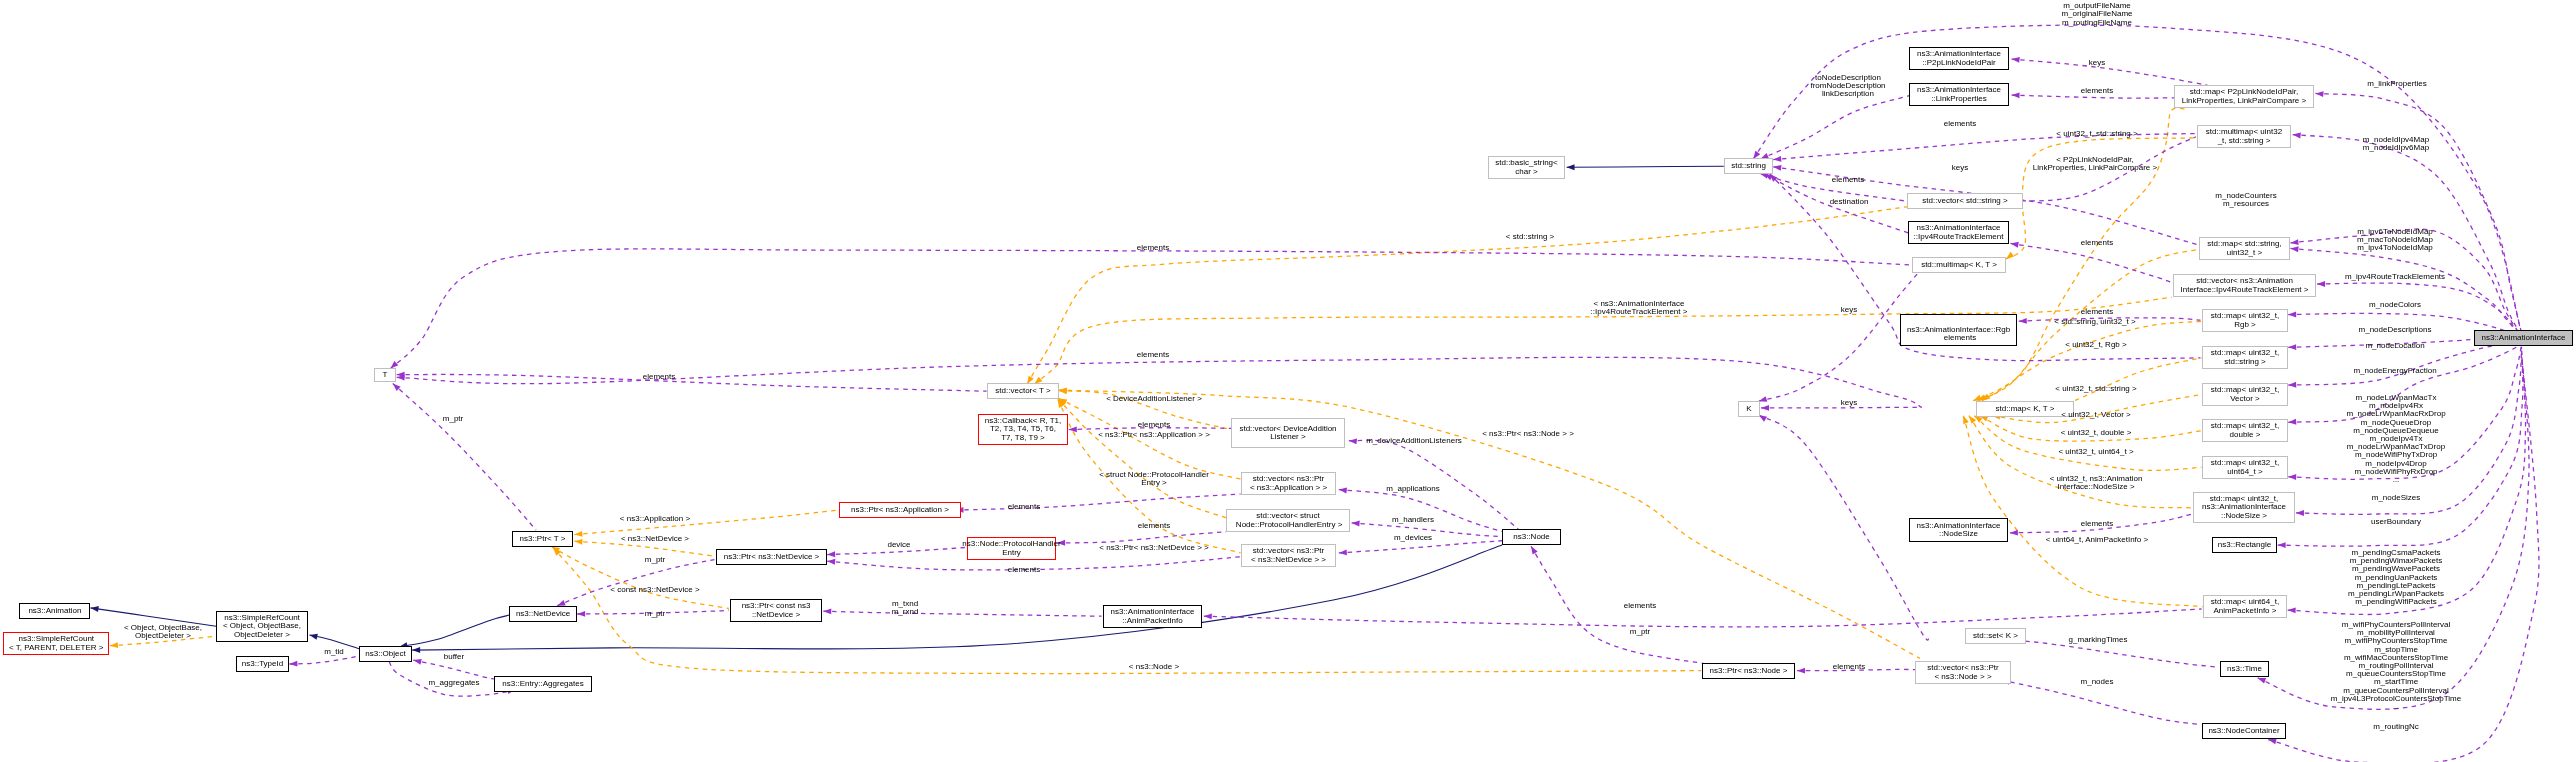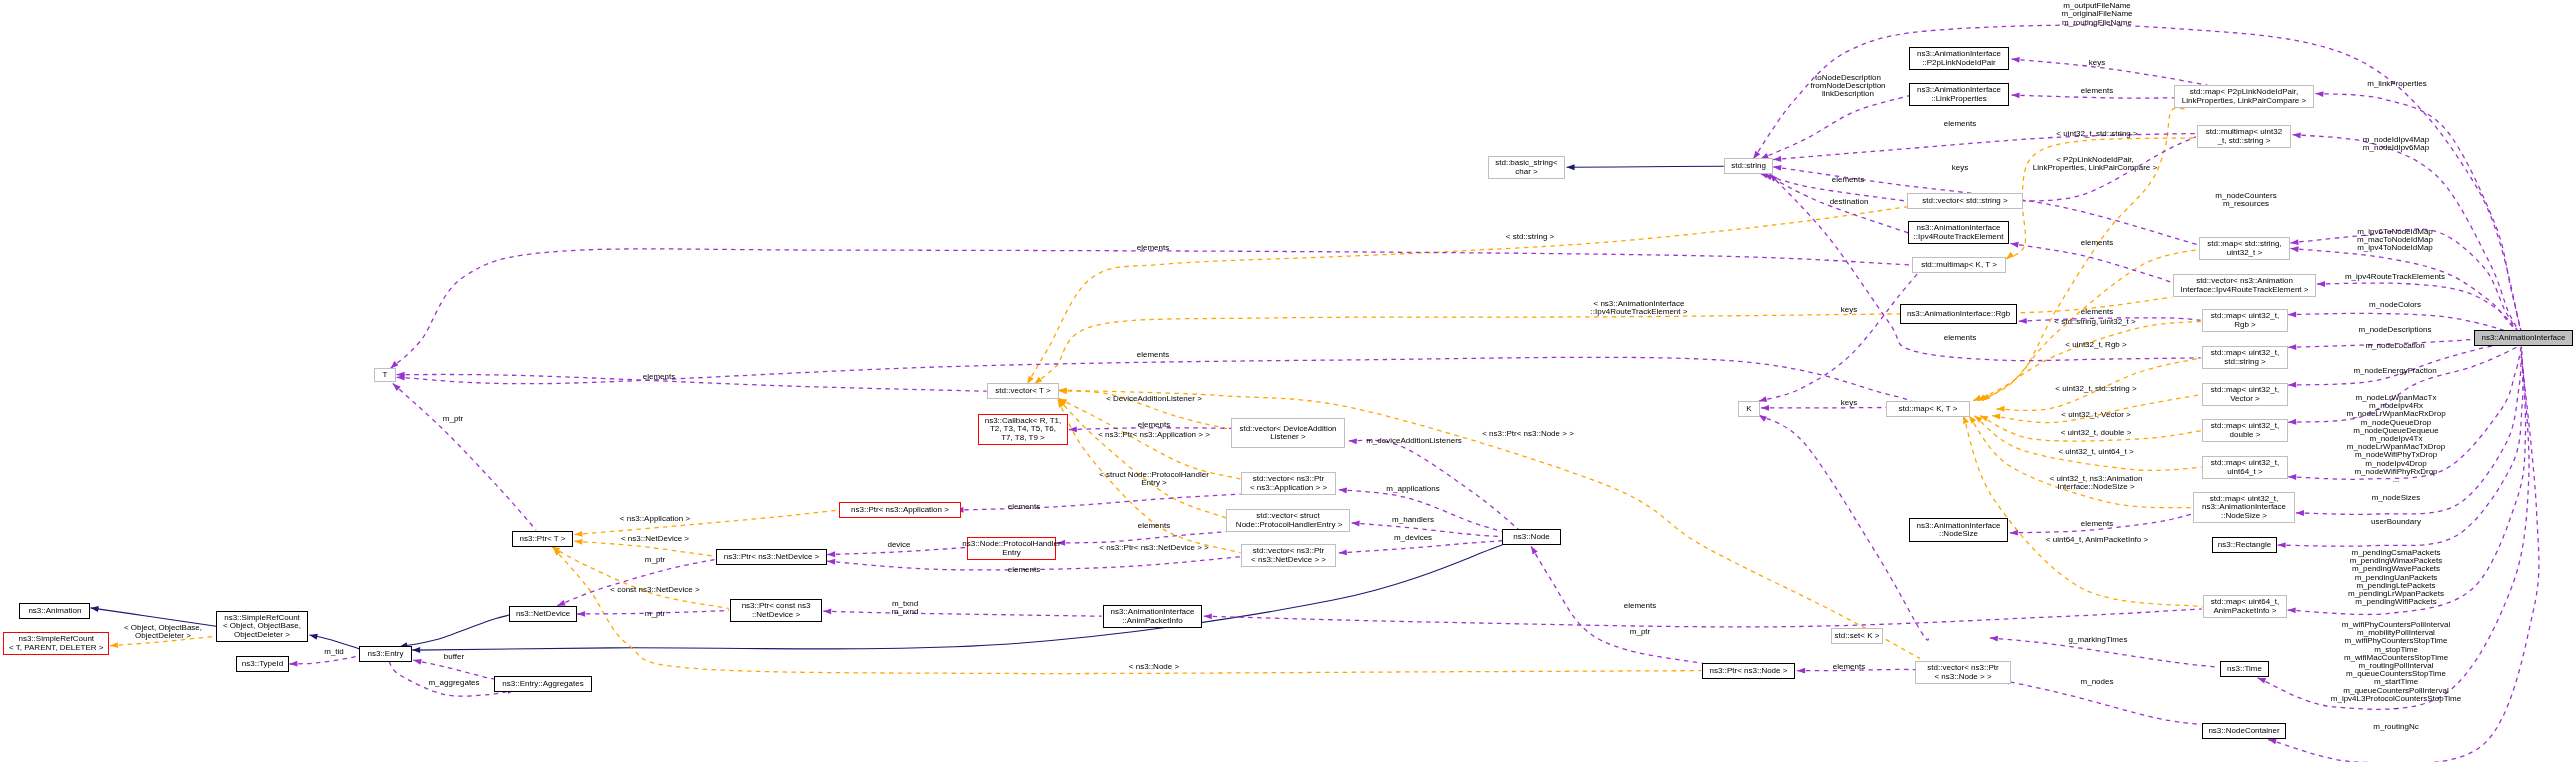--- a/index.html
+++ b/index.html
@@ -350,50 +350,50 @@
       </g>
       <g>
         <path d="M3618,959C3640.0,958.3 3706.3,958.2 3750,955C3793.7,951.8 3847.3,945.0 3880,940C3912.7,935.0 3935.0,927.5 3946,925" fill="none" stroke="#9a32cd" stroke-width="2.3" stroke-dasharray="8.1,7.9"></path>
         <polygon points="0,0 -14.3,-5.3 -14.3,5.3" fill="#9a32cd" transform="translate(3618,959) rotate(178.26)"></polygon>
       </g>
     </svg>
 <div class="node black" style="left:19.4px;top:603px;width:71px;height:16px"><span class="l">ns3::Animation</span></div>
 <div class="node red" style="left:3.3px;top:632px;width:106px;height:23px"><span class="l">ns3::SimpleRefCount</span><span class="l">&lt; T, PARENT, DELETER &gt;</span></div>
 <div class="node black" style="left:216px;top:611px;width:92px;height:31px"><span class="l">ns3::SimpleRefCount</span><span class="l">&lt; Object, ObjectBase,</span><span class="l">ObjectDeleter &gt;</span></div>
 <div class="node black" style="left:236px;top:656px;width:53px;height:15.6px"><span class="l">ns3::TypeId</span></div>
-<div class="node black" style="left:359px;top:646px;width:53px;height:15.6px"><span class="l">ns3::Entry</span></div>
+<div class="node black" style="left:359px;top:646px;width:53px;height:15.6px"><span class="l">ns3::Object</span></div>
 <div class="node black" style="left:494px;top:676px;width:98px;height:15.6px"><span class="l">ns3::Entry::Aggregates</span></div>
 <div class="node black" style="left:509px;top:606px;width:68px;height:15.6px"><span class="l">ns3::NetDevice</span></div>
 <div class="node black" style="left:512px;top:531px;width:61px;height:15.6px"><span class="l">ns3::Ptr&lt; T &gt;</span></div>
 <div class="node gray" style="left:374px;top:368px;width:22px;height:14.4px"><span class="l">T</span></div>
 <div class="node black" style="left:716px;top:549px;width:111px;height:15.6px"><span class="l">ns3::Ptr&lt; ns3::NetDevice &gt;</span></div>
 <div class="node black" style="left:730px;top:599px;width:92px;height:23px"><span class="l">ns3::Ptr&lt; const ns3</span><span class="l">::NetDevice &gt;</span></div>
 <div class="node gray" style="left:987px;top:383px;width:72px;height:15.6px"><span class="l">std::vector&lt; T &gt;</span></div>
 <div class="node red" style="left:978px;top:414px;width:90px;height:31px"><span class="l">ns3::Callback&lt; R, T1,</span><span class="l">T2, T3, T4, T5, T6,</span><span class="l">T7, T8, T9 &gt;</span></div>
 <div class="node red" style="left:839px;top:502px;width:122px;height:15.6px"><span class="l">ns3::Ptr&lt; ns3::Application &gt;</span></div>
 <div class="node red" style="left:967px;top:537px;width:89px;height:23px"><span class="l">ns3::Node::ProtocolHandler</span><span class="l">Entry</span></div>
 <div class="node black" style="left:1103px;top:605px;width:99px;height:23px"><span class="l">ns3::AnimationInterface</span><span class="l">::AnimPacketInfo</span></div>
 <div class="node gray" style="left:1231px;top:418px;width:114px;height:30px"><span class="l">std::vector&lt; DeviceAddition</span><span class="l">Listener &gt;</span></div>
 <div class="node gray" style="left:1241px;top:472px;width:95px;height:23px"><span class="l">std::vector&lt; ns3::Ptr</span><span class="l">&lt; ns3::Application &gt; &gt;</span></div>
 <div class="node gray" style="left:1226px;top:509px;width:124px;height:23px"><span class="l">std::vector&lt; struct</span><span class="l"> Node::ProtocolHandlerEntry &gt;</span></div>
 <div class="node gray" style="left:1241px;top:544px;width:95px;height:23px"><span class="l">std::vector&lt; ns3::Ptr</span><span class="l">&lt; ns3::NetDevice &gt; &gt;</span></div>
 <div class="node black" style="left:1502px;top:529px;width:59px;height:16px"><span class="l">ns3::Node</span></div>
 <div class="node black" style="left:1702px;top:663px;width:93px;height:15.6px"><span class="l">ns3::Ptr&lt; ns3::Node &gt;</span></div>
 <div class="node gray" style="left:1915px;top:661px;width:96px;height:23px"><span class="l">std::vector&lt; ns3::Ptr</span><span class="l">&lt; ns3::Node &gt; &gt;</span></div>
-<div class="node gray" style="left:1831px;top:628px;width:52px;height:15.6px"><span class="l">std::set&lt; K &gt;</span></div>
+<div class="node gray" style="left:1965px;top:628px;width:61px;height:15.6px"><span class="l">std::set&lt; K &gt;</span></div>
 <div class="node gray" style="left:1488px;top:156px;width:77px;height:23px"><span class="l">std::basic_string&lt;</span><span class="l">char &gt;</span></div>
 <div class="node gray" style="left:1724px;top:158px;width:49px;height:15.6px"><span class="l">std::string</span></div>
 <div class="node gray" style="left:1738px;top:401px;width:22px;height:15.6px"><span class="l">K</span></div>
-<div class="node gray" style="left:1886px;top:401px;width:84px;height:15.6px"><span class="l">std::map&lt; K, T &gt;</span></div>
+<div class="node gray" style="left:1976px;top:401px;width:98px;height:15.6px"><span class="l">std::map&lt; K, T &gt;</span></div>
 <div class="node gray" style="left:1912px;top:257px;width:94px;height:15.6px"><span class="l">std::multimap&lt; K, T &gt;</span></div>
 <div class="node gray" style="left:1907px;top:193px;width:116px;height:15.6px"><span class="l">std::vector&lt; std::string &gt;</span></div>
 <div class="node black" style="left:1909px;top:47px;width:100px;height:23px"><span class="l">ns3::AnimationInterface</span><span class="l">::P2pLinkNodeIdPair</span></div>
 <div class="node black" style="left:1909px;top:83px;width:100px;height:23px"><span class="l">ns3::AnimationInterface</span><span class="l">::LinkProperties</span></div>
 <div class="node black" style="left:1908px;top:221px;width:101px;height:23px"><span class="l">ns3::AnimationInterface</span><span class="l">::Ipv4RouteTrackElement</span></div>
-<div class="node black" style="left:1900px;top:304px;width:117px;height:20px"><span class="l">ns3::AnimationInterface::Rgb</span></div>
+<div class="node black" style="left:1900px;top:314px;width:117px;height:32px"><span class="l">ns3::AnimationInterface::Rgb</span></div>
 <div class="node black" style="left:1909px;top:518px;width:99px;height:24.4px"><span class="l">ns3::AnimationInterface</span><span class="l">::NodeSize</span></div>
 <div class="node gray" style="left:2174px;top:85px;width:140px;height:23px"><span class="l">std::map&lt; P2pLinkNodeIdPair,</span><span class="l">LinkProperties, LinkPairCompare &gt;</span></div>
 <div class="node gray" style="left:2197px;top:125px;width:94px;height:23px"><span class="l">std::multimap&lt; uint32</span><span class="l">_t, std::string &gt;</span></div>
 <div class="node gray" style="left:2199px;top:237px;width:91px;height:23px"><span class="l">std::map&lt; std::string,</span><span class="l">uint32_t &gt;</span></div>
 <div class="node gray" style="left:2173px;top:274px;width:143px;height:23px"><span class="l">std::vector&lt; ns3::Animation</span><span class="l">Interface::Ipv4RouteTrackElement &gt;</span></div>
 <div class="node gray" style="left:2202px;top:309px;width:86px;height:23px"><span class="l">std::map&lt; uint32_t,</span><span class="l">Rgb &gt;</span></div>
 <div class="node gray" style="left:2202px;top:346px;width:86px;height:23px"><span class="l">std::map&lt; uint32_t,</span><span class="l">std::string &gt;</span></div>
 <div class="node gray" style="left:2202px;top:383px;width:86px;height:23px"><span class="l">std::map&lt; uint32_t,</span><span class="l">Vector &gt;</span></div>
 <div class="node gray" style="left:2202px;top:419px;width:86px;height:23px"><span class="l">std::map&lt; uint32_t,</span><span class="l">double &gt;</span></div>
 <div class="node gray" style="left:2202px;top:456px;width:86px;height:23px"><span class="l">std::map&lt; uint32_t,</span><span class="l">uint64_t &gt;</span></div>

